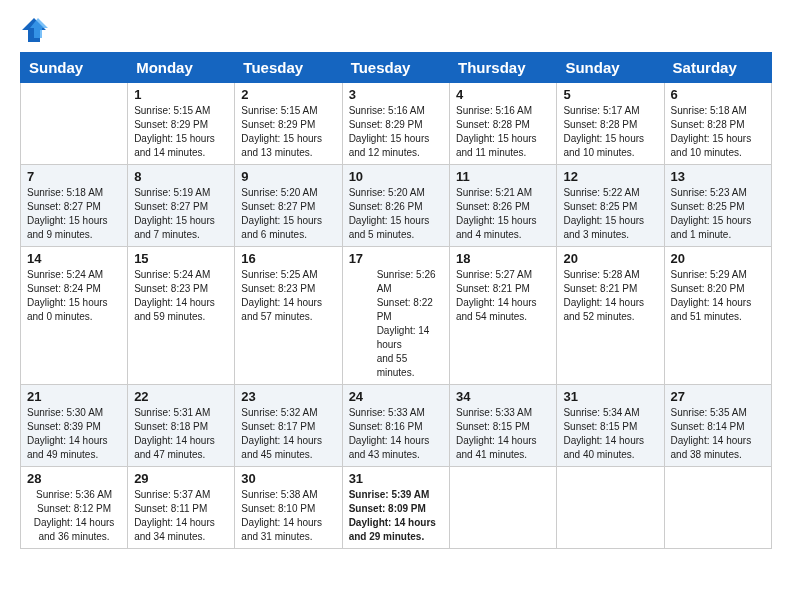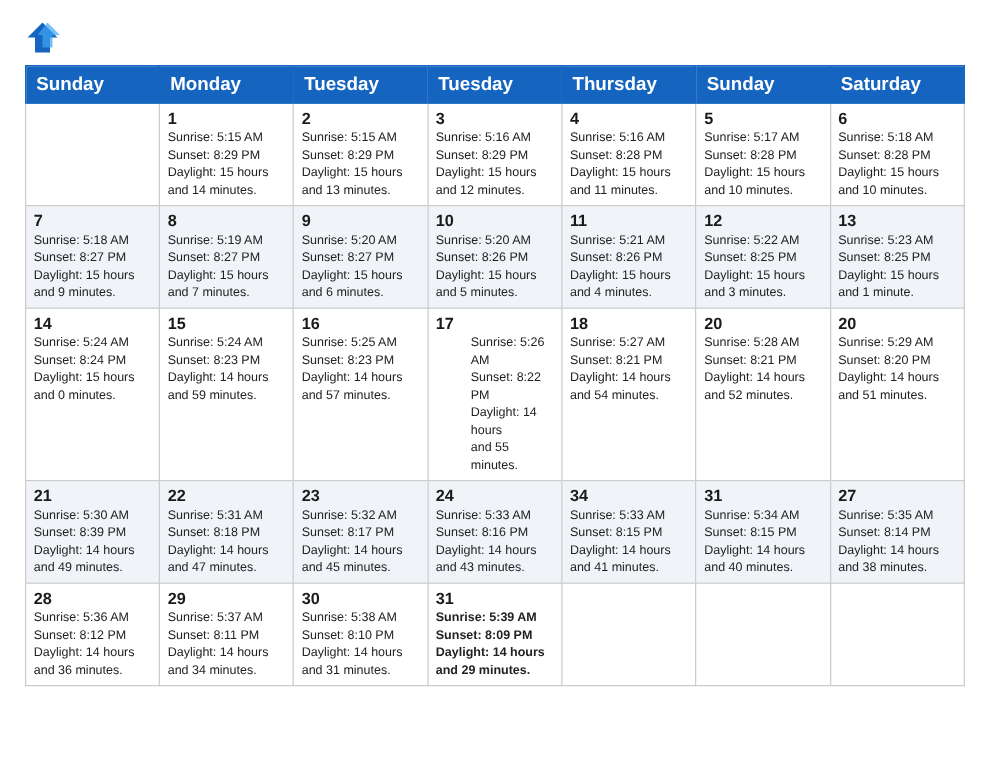--- a/index.html
+++ b/index.html
@@ -322,21 +322,21 @@
           <span class="day-number">27</span>
           <div class="day-info" style="white-space: pre-line;">Sunrise: 5:35 AM
 Sunset: 8:14 PM
 Daylight: 14 hours
 and 38 minutes.</div>
         </td>
       </tr>
       <tr>
         <td>
           <span class="day-number">28</span>
-          <div class="day-info" style="white-space: pre-line;">Sunrise: 5:36 AM
+          <div class="day-info" style="white-space: pre-line; text-align: center;">Sunrise: 5:36 AM
 Sunset: 8:12 PM
 Daylight: 14 hours
 and 36 minutes.</div>
         </td>
         <td>
           <span class="day-number">29</span>
           <div class="day-info" style="white-space: pre-line;">Sunrise: 5:37 AM
 Sunset: 8:11 PM
 Daylight: 14 hours
 and 34 minutes.</div>

